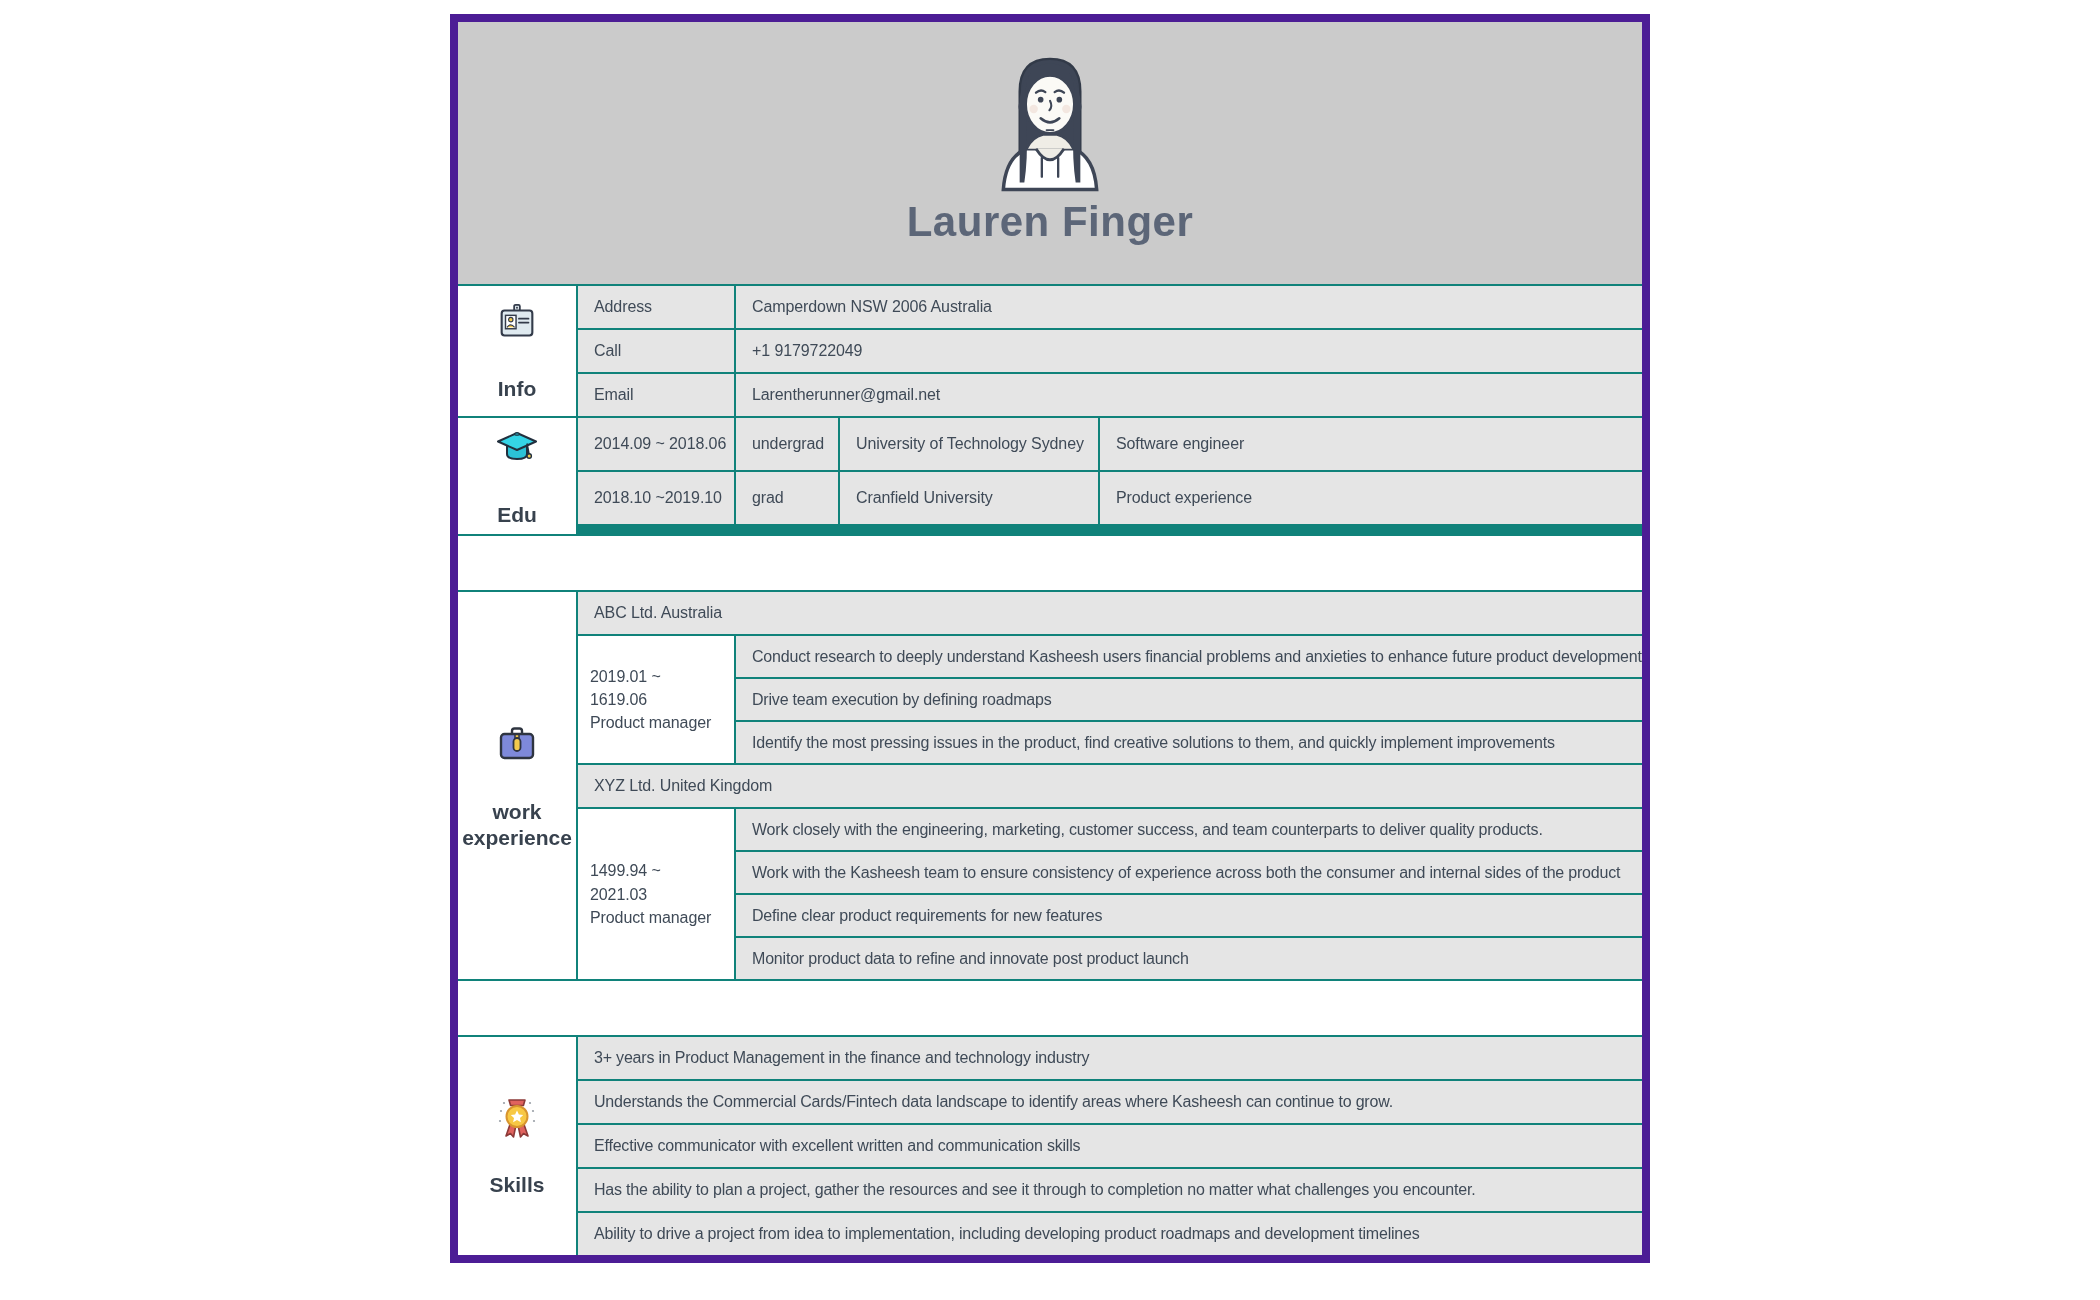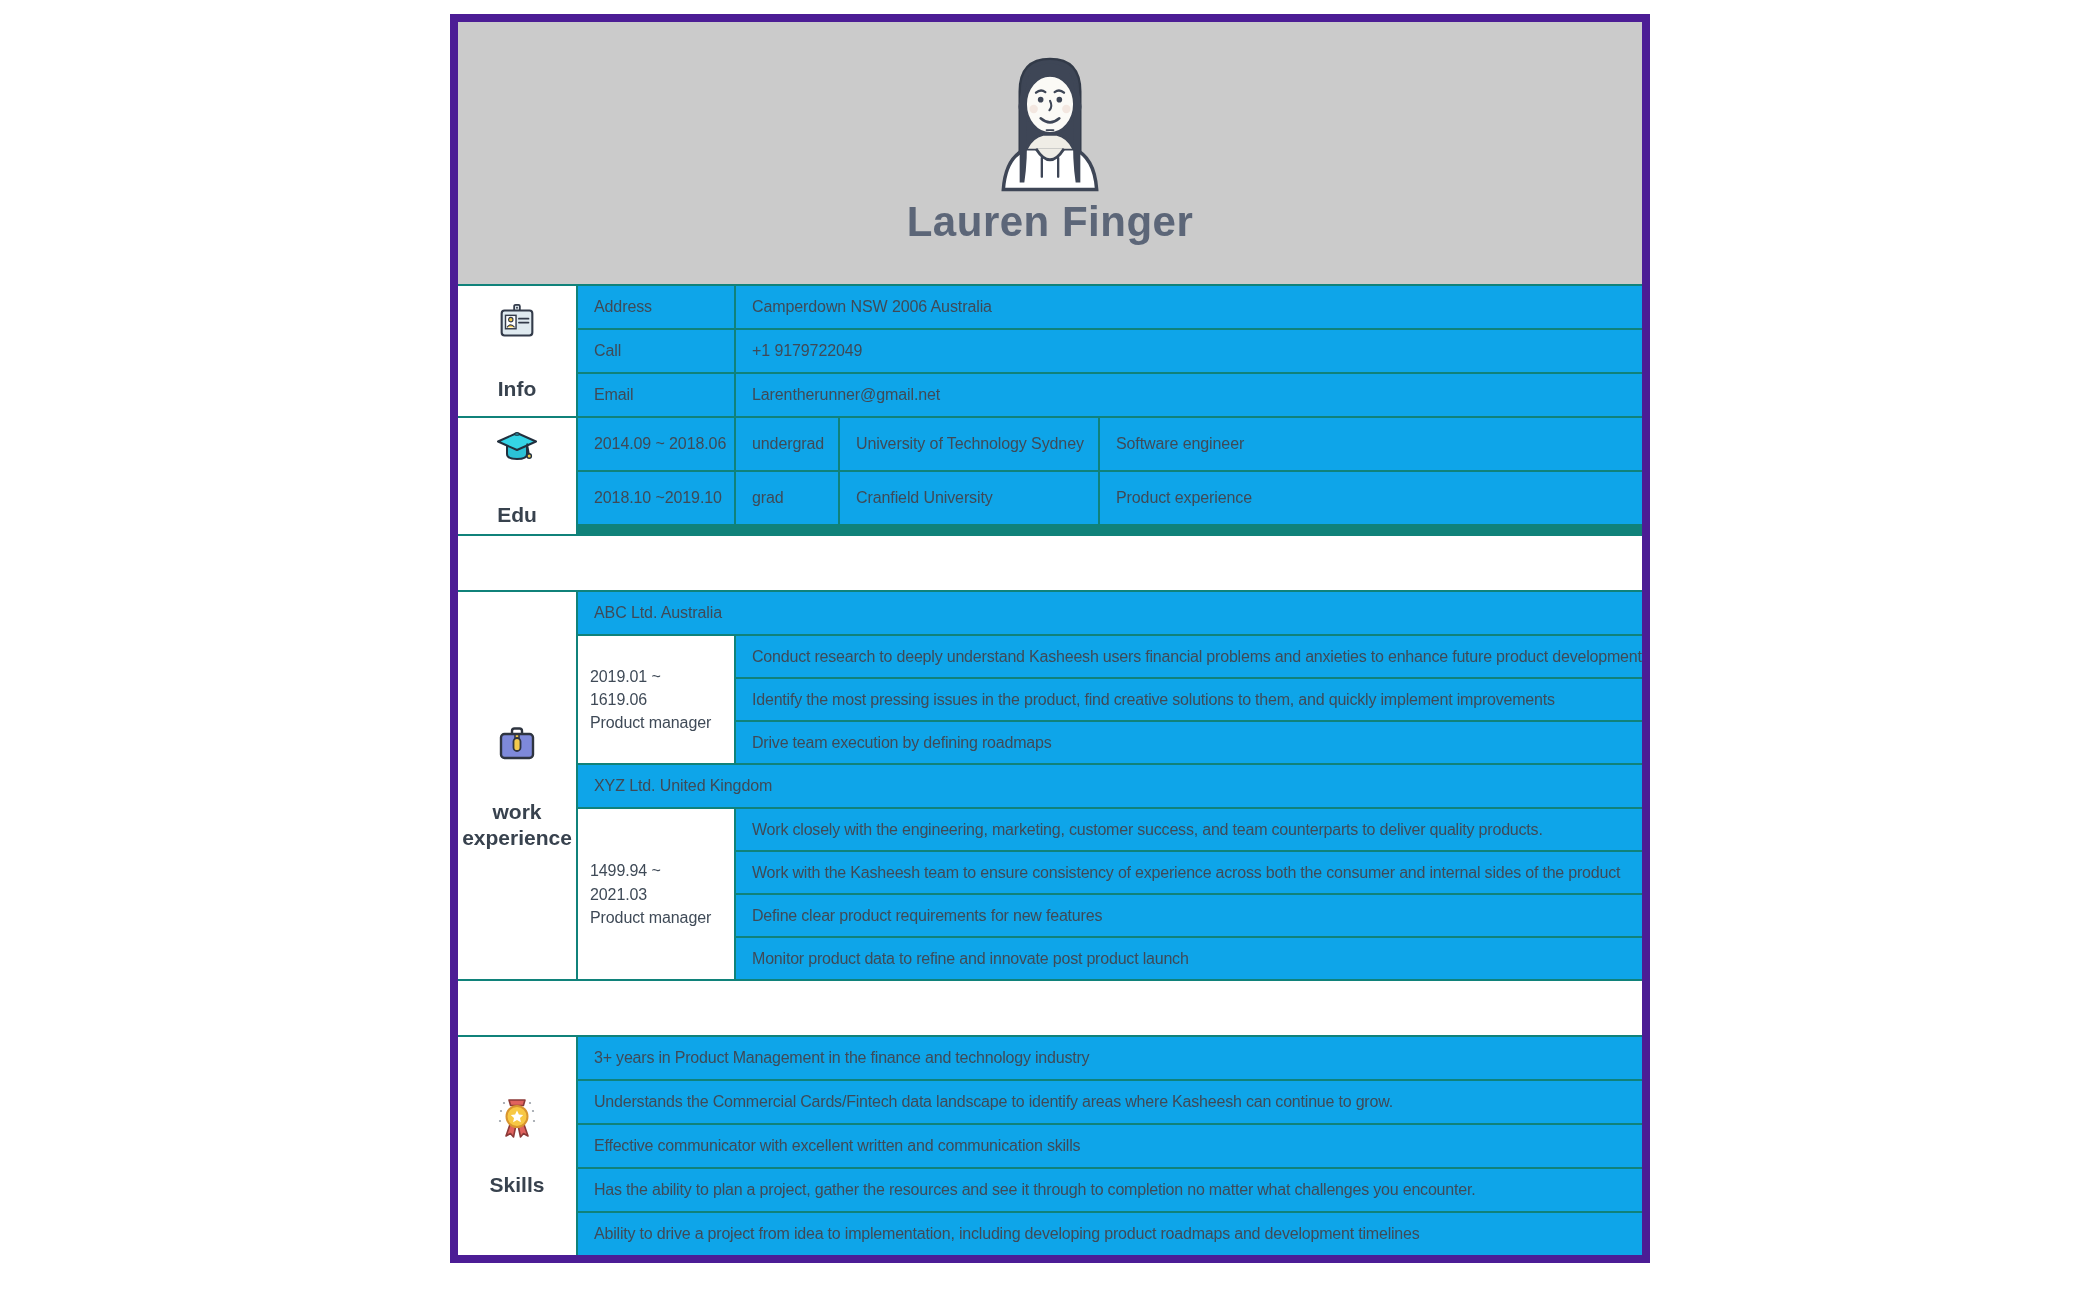--- a/index.html
+++ b/index.html
@@ -17,21 +17,21 @@
   .hdr{background:#cbcbcb;height:262px;display:flex;flex-direction:column;align-items:center;}
   .hdr svg{margin-top:18px;}
   .person-name{font-size:42px;font-weight:bold;color:#5c6678;letter-spacing:.5px;margin-top:6px;}
   
   .section{display:flex;gap:2px;background:#10827a;}
   .side{width:118px;flex:0 0 118px;background:#fff;display:flex;flex-direction:column;
         align-items:center;justify-content:center;gap:30px;text-align:center;padding:6px 4px;box-sizing:border-box;}
   .side-label{font-size:21px;font-weight:bold;color:#38424e;line-height:1.25;}
   .rows{flex:1;display:flex;flex-direction:column;gap:2px;min-width:0;}
   .row{display:flex;gap:2px;}
-  .cell{background:#0ea5e9;display:flex;align-items:center;box-sizing:border-box;
+  .cell{background:#e5e5e5;display:flex;align-items:center;box-sizing:border-box;
         padding:0 16px;font-size:16px;letter-spacing:-0.1px;color:#3f4a57;
         white-space:nowrap;overflow:hidden;}
   .h42{height:42px;} .h52{height:52px;} .h41{height:41px;}
   .flex1{flex:1;min-width:0;}
   .w156{width:156px;flex:0 0 156px;}
   .w102{width:102px;flex:0 0 102px;}
   .w258{width:258px;flex:0 0 258px;}
   .spacer{background:#fff;height:54px;}
   
   .job{display:flex;gap:2px;}
@@ -153,22 +153,22 @@
       <div class="row">
         <div class="cell h42 flex1">ABC Ltd. Australia</div>
       </div>
       <div class="job">
         <div class="date-cell">
           <span>2019.01 ~ 1619.06</span>
           <span>Product manager</span>
         </div>
         <div class="duties">
           <div class="cell h41 duty">Conduct research to deeply understand Kasheesh users financial problems and anxieties to enhance future product development</div>
+          <div class="cell h41 duty">Drive team execution by defining roadmaps</div>
           <div class="cell h41 duty">Identify the most pressing issues in the product, find creative solutions to them, and quickly implement improvements</div>
-          <div class="cell h41 duty">Drive team execution by defining roadmaps</div>
         </div>
       </div>
       <div class="row">
         <div class="cell h42 flex1">XYZ Ltd. United Kingdom</div>
       </div>
       <div class="job">
         <div class="date-cell">
           <span>1499.94 ~ 2021.03</span>
           <span>Product manager</span>
         </div>

